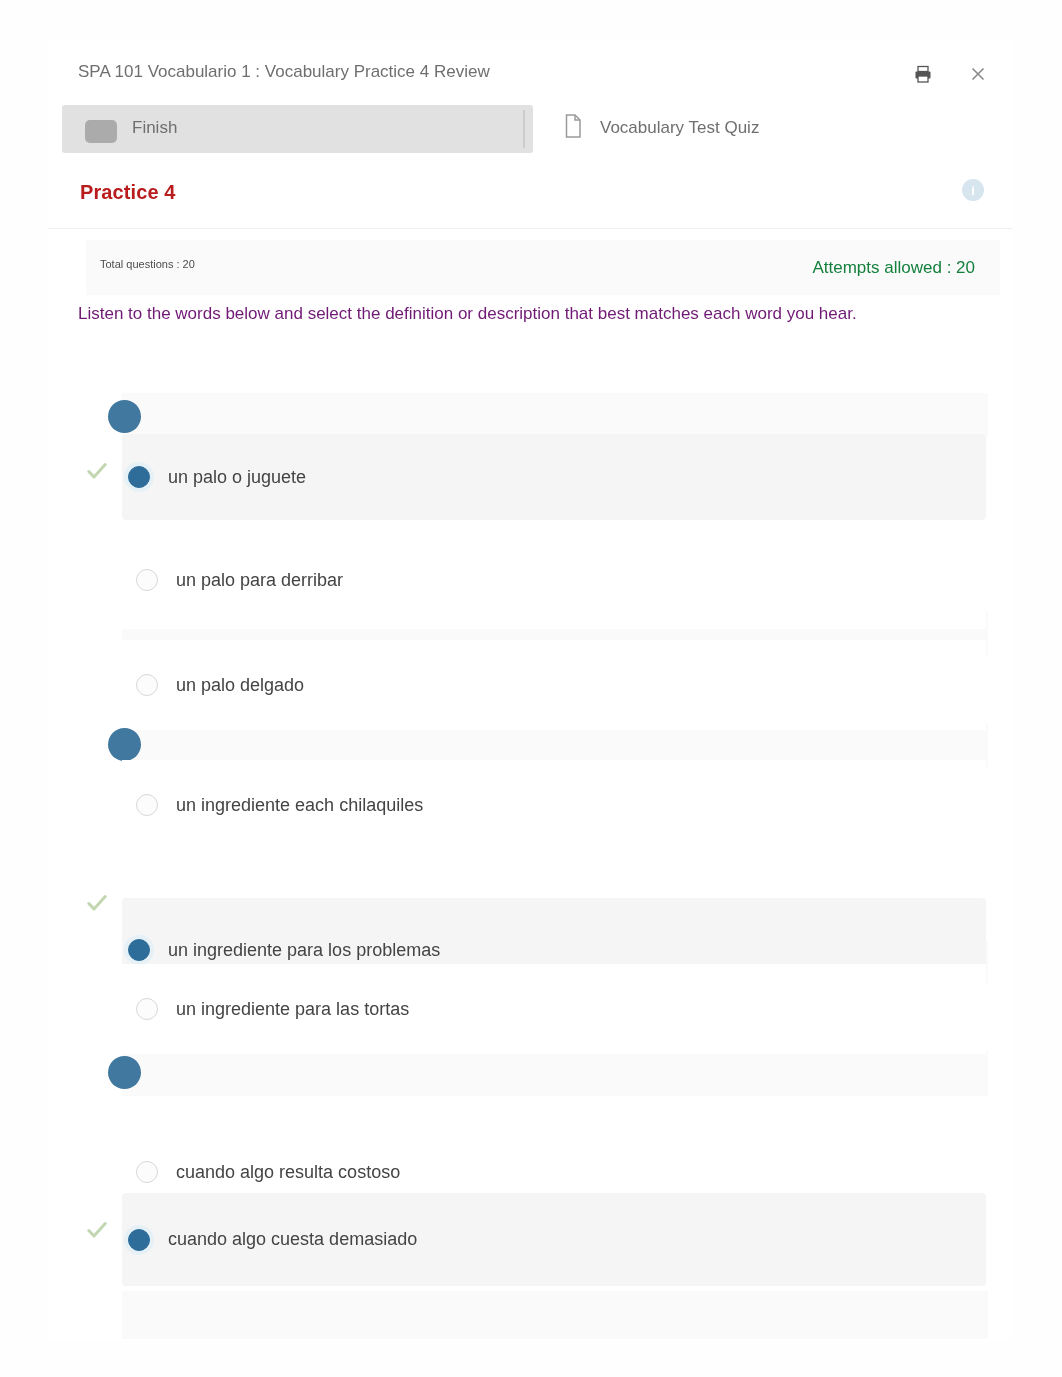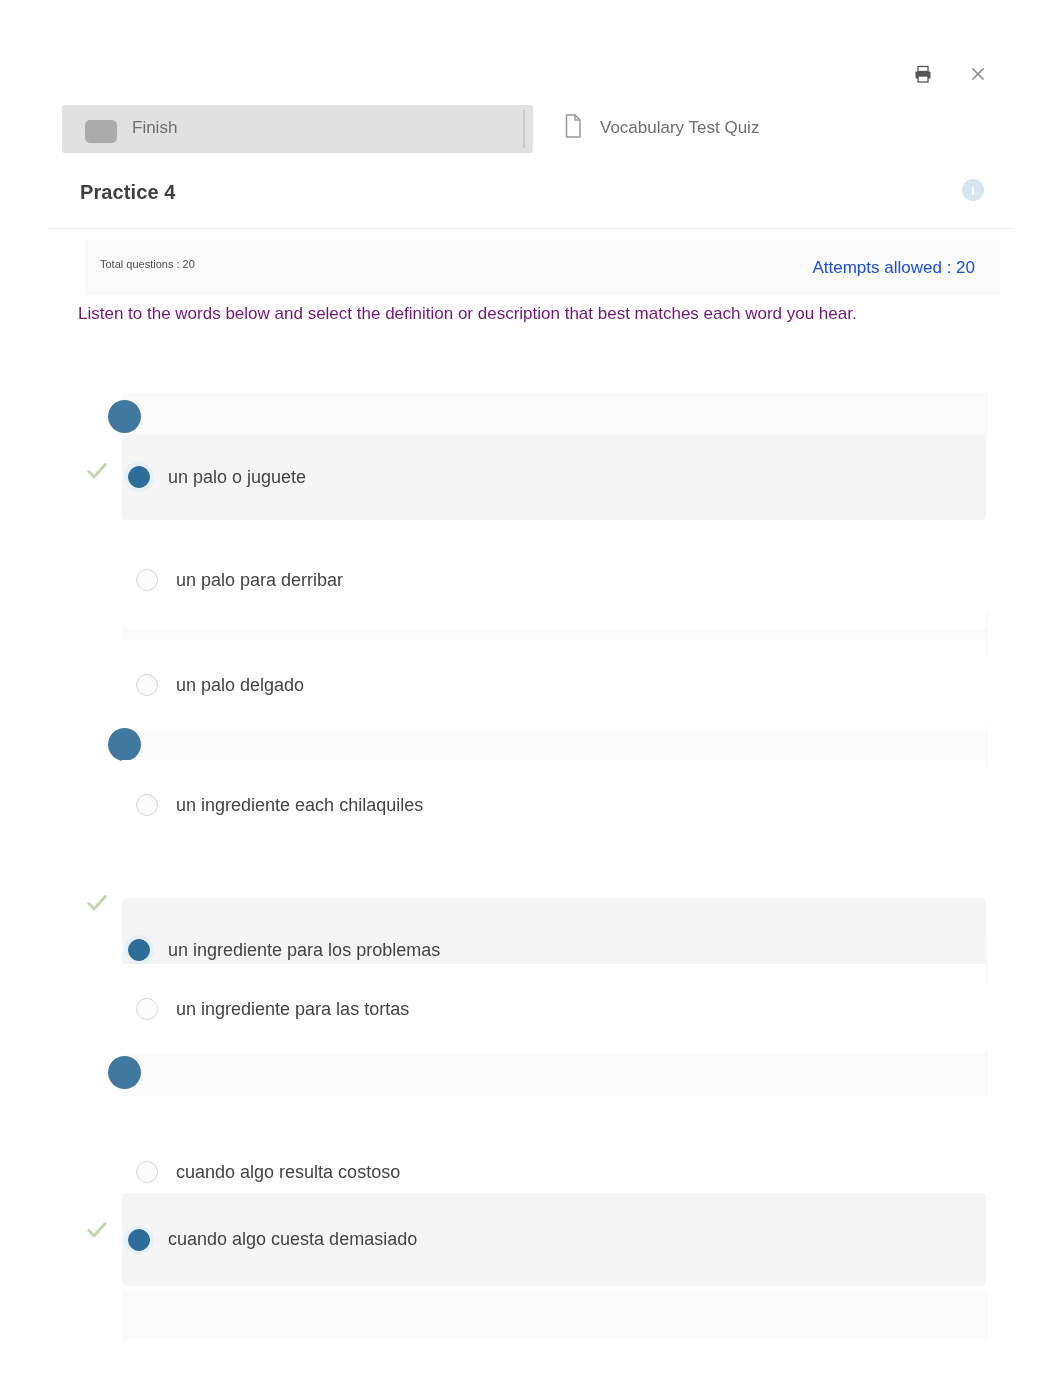--- a/index.html
+++ b/index.html
@@ -10,45 +10,46 @@
 .ttl{position:absolute;left:30px;top:21px;font-size:17px;color:#6f6f6f;white-space:nowrap;}
 .tbicon{position:absolute;top:20px;width:26px;height:26px;display:flex;align-items:center;justify-content:center;}
 .tbicon.print{left:862px;}
 .tbicon.close{left:917px;}
 .navbar{position:absolute;left:62px;top:105px;width:471px;height:48px;background:#e1e1e1;border-radius:3px;}
 .navbtn{position:absolute;left:85px;top:120px;width:32px;height:23px;background:#ababab;border-radius:5px;}
 .navlbl{position:absolute;left:132px;top:118px;font-size:17px;color:#6f6f6f;}
 .navsep{position:absolute;left:523px;top:110px;width:2px;height:38px;background:#cbcbcb;}
 .docicon{position:absolute;left:564px;top:114px;width:19px;height:25px;}
 .doclbl{position:absolute;left:600px;top:118px;font-size:17px;color:#6f6f6f;}
-.heading{position:absolute;left:80px;top:181px;font-size:20px;font-weight:700;color:#404040;letter-spacing:.1px;}
+.heading{position:absolute;left:80px;top:181px;font-size:20px;font-weight:700;color:#b91c1c;letter-spacing:.1px;}
 .infoicon{position:absolute;left:962px;top:179px;width:22px;height:22px;border-radius:50%;background:#d7e5ef;display:flex;align-items:center;justify-content:center;}
 .infoicon span{font-size:13px;font-weight:700;color:#ffffff;line-height:1;}
 .hrule{position:absolute;left:48px;top:228px;width:965px;height:1px;background:#efefef;}
 .infobar{position:absolute;left:86px;top:240px;width:914px;height:55px;background:#fafafa;}
 .infoL{position:absolute;left:100px;top:258px;font-size:11px;color:#4d4d4d;text-align:center;}
-.infoR{position:absolute;left:775px;top:258px;width:200px;font-size:17px;color:#1d4ed8;text-align:right;}
+.infoR{position:absolute;left:775px;top:258px;width:200px;font-size:17px;color:#15803d;text-align:right;}
 .instr{position:absolute;left:78px;top:304px;width:920px;font-size:17px;color:#701a75;}
 .qbadge{position:absolute;left:108px;width:33px;height:33px;border-radius:50%;background:#41789f;}
 .optrow{position:absolute;left:122px;width:864px;background:#fff;padding-left:14px;}
 .optinner{display:flex;align-items:center;height:100%;}
 .greenbox{position:absolute;left:122px;width:864px;background:#d5e0c6;border-radius:8px;}
 .greenbox .ginner{width:100%;height:100%;background:#f5f5f5;border-radius:4px;padding-left:6px;}
 .radio{width:22px;height:22px;border-radius:50%;border:1px solid #d8d8d8;background:#fcfcfc;flex:0 0 auto;}
 .radio.sel{background:#2e6d99;border:1px solid #2e6d99;box-shadow:0 0 0 4px #e6f0f7;}
 .olbl{margin-left:18px;font-size:18px;color:#444444;white-space:nowrap;}
 .tick{position:absolute;left:87px;width:20px;height:18px;}
 .gapline{position:absolute;left:122px;width:866px;background:#fafafa;}
 </style>
 </head>
 <body>
 
 <div class="shell"></div>
 
 <div class="titlebar">
+  <div class="ttl">SPA 101 Vocabulario 1 : Vocabulary Practice 4 Review</div>
   <div class="tbicon print">
     <svg width="18" height="18" viewBox="0 0 18 18" aria-hidden="true">
         <rect x="4" y="1.5" width="10" height="5" fill="none" stroke="#555" stroke-width="1.3"></rect>
         <rect x="1.5" y="6.5" width="15" height="7" rx="1" fill="#555"></rect>
         <rect x="4" y="11" width="10" height="6" fill="#fff" stroke="#555" stroke-width="1.3"></rect>
       </svg>
   </div>
   <div class="tbicon close">
     <svg width="16" height="16" viewBox="0 0 16 16" aria-hidden="true">
         <path d="M2.5 2.5 L13.5 13.5 M13.5 2.5 L2.5 13.5" stroke="#8d8d8d" stroke-width="1.7" fill="none"></path>

